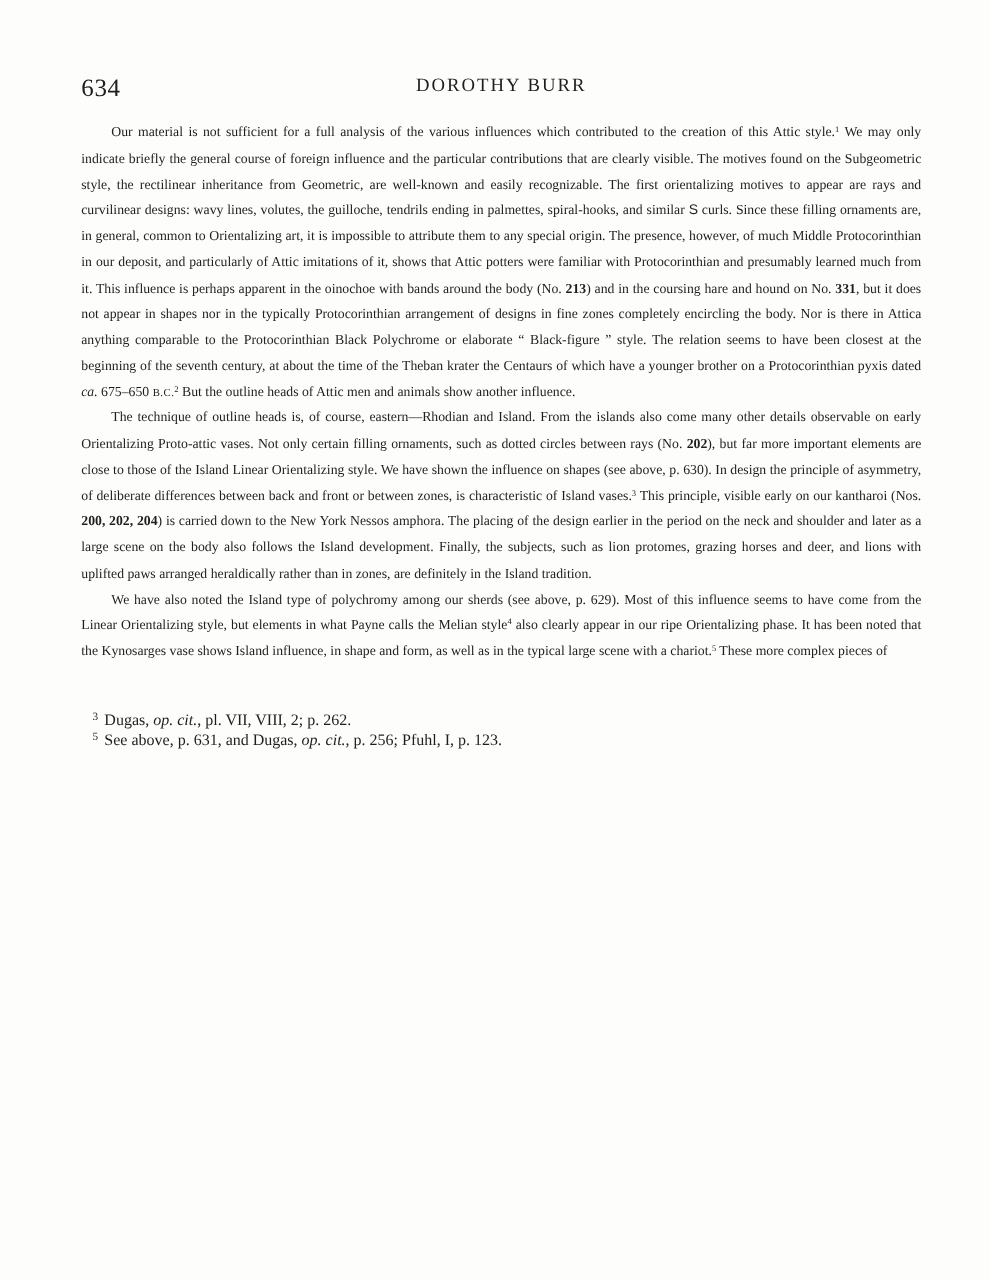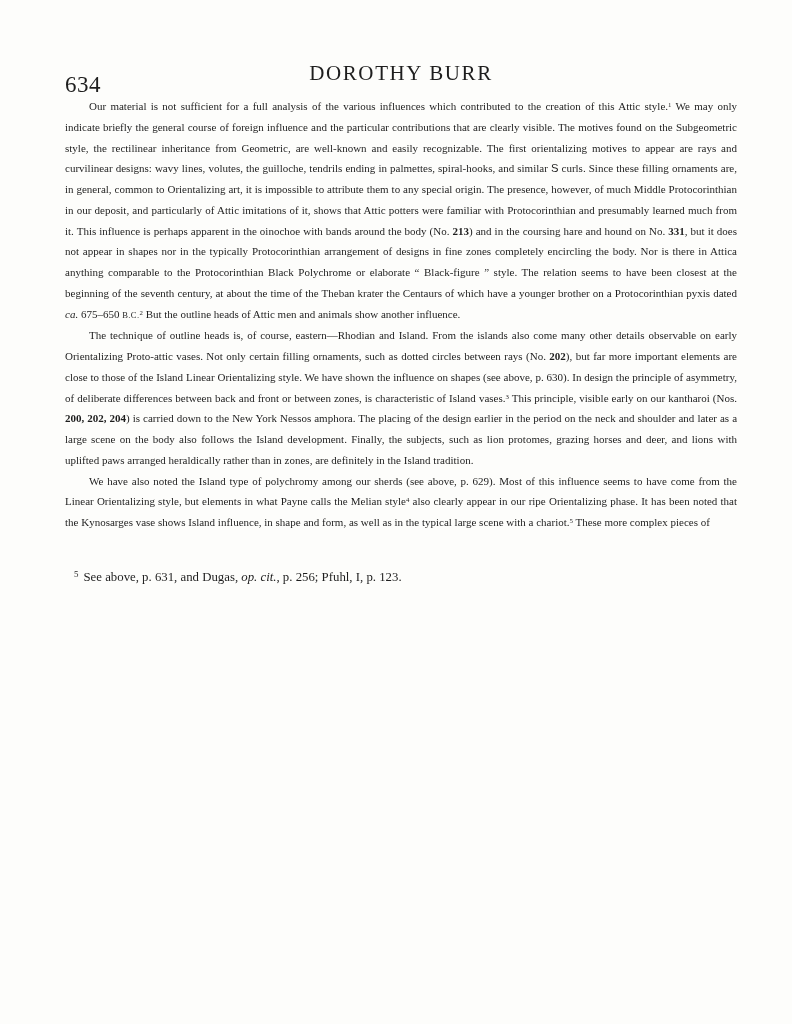--- a/index.html
+++ b/index.html
@@ -18,30 +18,30 @@
     font-family: "Liberation Serif", "DejaVu Serif", serif;
     overflow: hidden;
   }
   .header {
     position: relative;
     height: 22px;
   }
   .page-number {
     position: absolute;
     left: 0;
-    top: 12px;
-    font-size: 23px;
+    top: 0;
+    font-size: 20px;
     letter-spacing: 0.5px;
   }
   .running-title {
     position: absolute;
     left: 50%;
     transform: translateX(-50%);
     top: 1px;
-    font-size: 21px;
+    font-size: 15px;
     letter-spacing: 1.6px;
     white-space: nowrap;
   }
   .body-text {
     margin-top: 14px;
     font-size: 11px;
     line-height: 20.75px;
     text-align: justify;
   }
   .body-text p {
@@ -82,17 +82,20 @@
   </div>
 
   <div class="body-text">
     <p><span>Our material is not sufficient for a full analysis of the various influences which contributed to the creation of this Attic style.</span><span class="s-sup">1</span><span> We may only indicate briefly the general course of foreign influence and the particular contributions that are clearly visible. The motives found on the Subgeometric style, the rectilinear inheritance from Geometric, are well-known and easily recognizable. The first orientalizing motives to appear are rays and curvilinear designs: wavy lines, volutes, the guilloche, tendrils ending in palmettes, spiral-hooks, and similar </span><span class="s-sans">S</span><span> curls. Since these filling ornaments are, in general, common to Orientalizing art, it is impossible to attribute them to any special origin. The presence, however, of much Middle Protocorinthian in our deposit, and particularly of Attic imitations of it, shows that Attic potters were familiar with Protocorinthian and presumably learned much from it. This influence is perhaps apparent in the oinochoe with bands around the body (No. </span><span class="s-b">213</span><span>) and in the coursing hare and hound on No. </span><span class="s-b">331</span><span>, but it does not appear in shapes nor in the typically Protocorinthian arrangement of designs in fine zones completely encircling the body. Nor is there in Attica anything comparable to the Protocorinthian Black Polychrome or elaborate “ Black-figure ” style. The relation seems to have been closest at the beginning of the seventh century, at about the time of the Theban krater the Centaurs of which have a younger brother on a Protocorinthian pyxis dated </span><span class="s-i">ca.</span><span> 675–650 </span><span class="s-sc">B.C.</span><span class="s-sup">2</span><span> But the outline heads of Attic men and animals show another influence.</span></p>
     <p><span>The technique of outline heads is, of course, eastern—Rhodian and Island. From the islands also come many other details observable on early Orientalizing Proto-attic vases. Not only certain filling ornaments, such as dotted circles between rays (No. </span><span class="s-b">202</span><span>), but far more important elements are close to those of the Island Linear Orientalizing style. We have shown the influence on shapes (see above, p. 630). In design the principle of asymmetry, of deliberate differences between back and front or between zones, is characteristic of Island vases.</span><span class="s-sup">3</span><span> This principle, visible early on our kantharoi (Nos. </span><span class="s-b">200,</span><span> </span><span class="s-b">202, 204</span><span>) is carried down to the New York Nessos amphora. The placing of the design earlier in the period on the neck and shoulder and later as a large scene on the body also follows the Island development. Finally, the subjects, such as lion protomes, grazing horses and deer, and lions with uplifted paws arranged heraldically rather than in zones, are definitely in the Island tradition.</span></p>
     <p><span>We have also noted the Island type of polychromy among our sherds (see above, p. 629). Most of this influence seems to have come from the Linear Orientalizing style, but elements in what Payne calls the Melian style</span><span class="s-sup">4</span><span> also clearly appear in our ripe Orientalizing phase. It has been noted that the Kynosarges vase shows Island influence, in shape and form, as well as in the typical large scene with a chariot.</span><span class="s-sup">5</span><span> These more complex pieces of</span></p>
   </div>
 
   <div class="footnotes">
     <p class="footnote">
+      <span class="fn-marker">3</span><span><span>Dugas, </span><span class="s-i">op. cit.</span><span>, pl. VII, VIII, 2; p. 262.</span></span>
+    </p>
+    <p class="footnote">
       <span class="fn-marker">5</span><span><span>See above, p. 631, and Dugas, </span><span class="s-i">op. cit.</span><span>, p. 256; Pfuhl, I, p. 123.</span></span>
     </p>
   </div>
 
 </div>
 
 </body></html>

